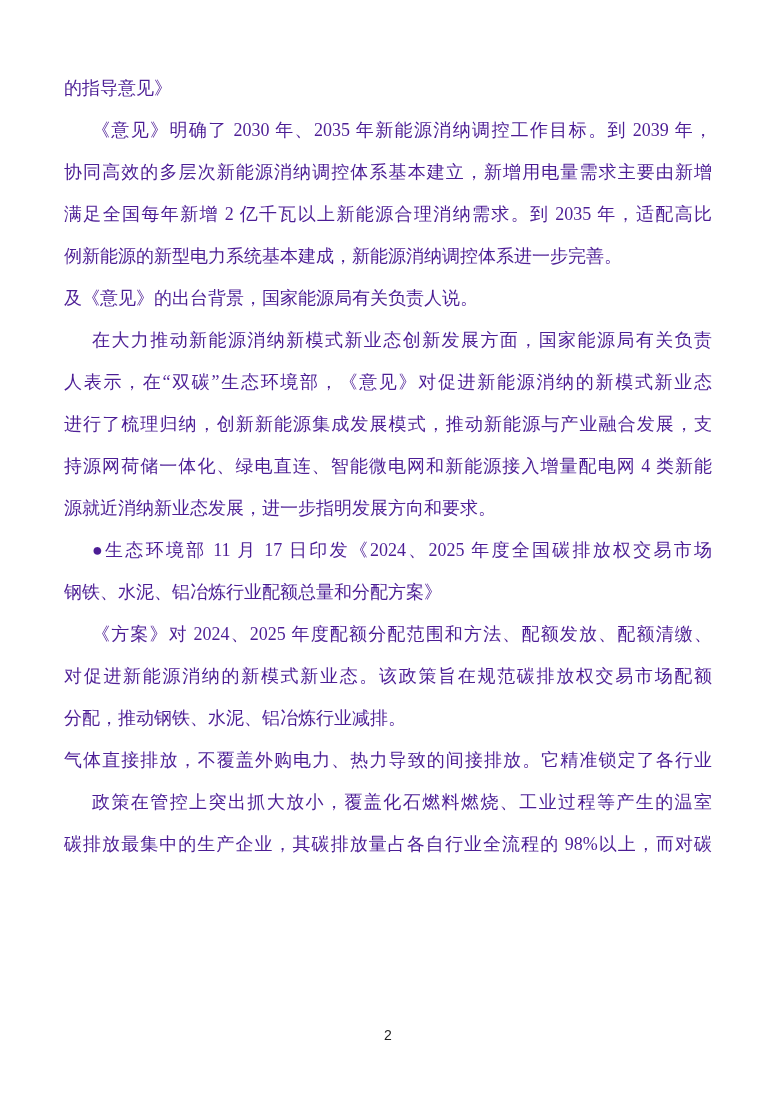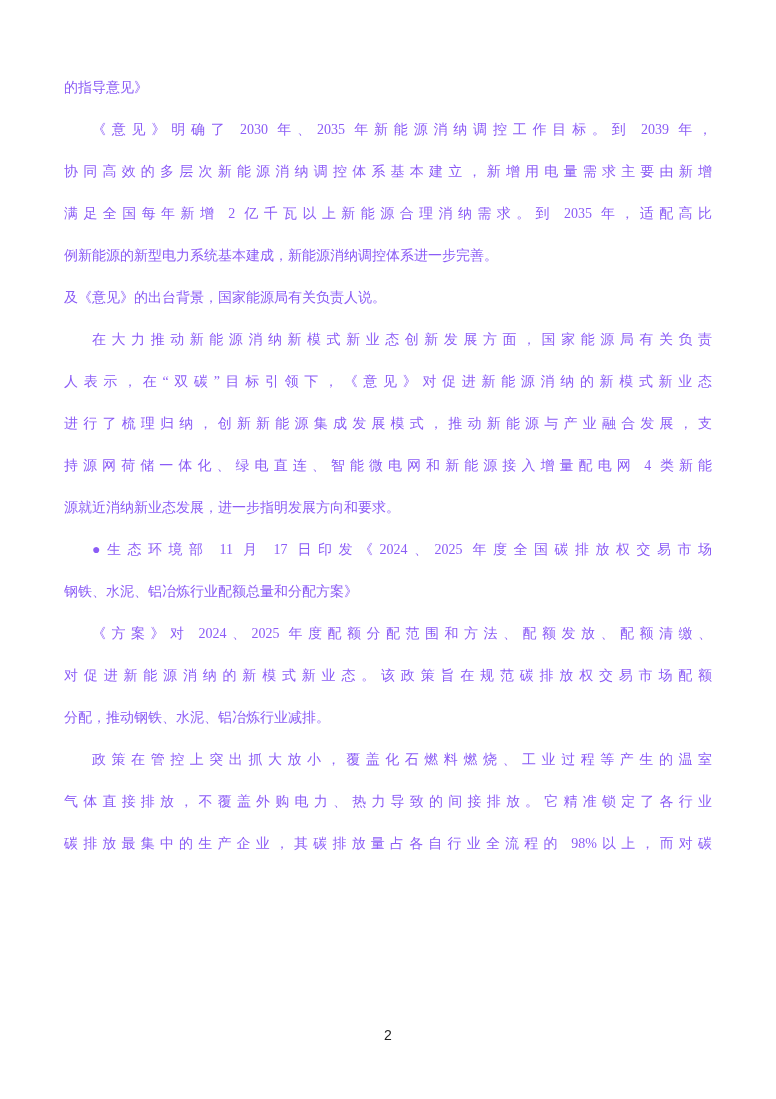--- a/index.html
+++ b/index.html
@@ -16,27 +16,27 @@
     font-family: "Liberation Serif", serif;
     color: #1f1f1f;
   }
   .body-text {
     position: absolute;
     left: 64px;
     top: 67px;
     width: 648px;
   }
   .line {
-    font-size: 14px;
+    font-size: 18px;
     line-height: 42px;
     height: 42px;
     white-space: normal;
     text-align: justify;
     text-align-last: justify;
-    color: #8b5cf6;
+    color: #4c1d95;
   }
   .line.ll {
     text-align-last: left;
   }
   .line.ind {
     text-indent: 28px;
   }
   .footer {
     position: absolute;
     left: 0;
@@ -56,30 +56,30 @@
 
 <div class="page">
   <div class="body-text">
     <div class="line ll">的指导意见》</div>
     <div class="line jl ind">《意见》明确了 2030 年、2035 年新能源消纳调控工作目标。到 2039 年，</div>
     <div class="line jl">协同高效的多层次新能源消纳调控体系基本建立，新增用电量需求主要由新增</div>
     <div class="line jl">满足全国每年新增 2 亿千瓦以上新能源合理消纳需求。到 2035 年，适配高比</div>
     <div class="line ll">例新能源的新型电力系统基本建成，新能源消纳调控体系进一步完善。</div>
     <div class="line ll">及《意见》的出台背景，国家能源局有关负责人说。</div>
     <div class="line jl ind">在大力推动新能源消纳新模式新业态创新发展方面，国家能源局有关负责</div>
-    <div class="line jl">人表示，在“双碳”目标引领下，《意见》对促进新能源消纳的新模式新业态</div>
+    <div class="line jl">人表示，在“双碳”生态环境部，《意见》对促进新能源消纳的新模式新业态</div>
     <div class="line jl">进行了梳理归纳，创新新能源集成发展模式，推动新能源与产业融合发展，支</div>
     <div class="line jl">持源网荷储一体化、绿电直连、智能微电网和新能源接入增量配电网 4 类新能</div>
     <div class="line ll">源就近消纳新业态发展，进一步指明发展方向和要求。</div>
     <div class="line jl ind">●生态环境部 11 月 17 日印发《2024、2025 年度全国碳排放权交易市场</div>
     <div class="line ll">钢铁、水泥、铝冶炼行业配额总量和分配方案》</div>
     <div class="line jl ind">《方案》对 2024、2025 年度配额分配范围和方法、配额发放、配额清缴、</div>
     <div class="line jl">对促进新能源消纳的新模式新业态。该政策旨在规范碳排放权交易市场配额</div>
     <div class="line ll">分配，推动钢铁、水泥、铝冶炼行业减排。</div>
+    <div class="line jl">气体直接排放，不覆盖外购电力、热力导致的间接排放。它精准锁定了各行业</div>
     <div class="line jl ind">政策在管控上突出抓大放小，覆盖化石燃料燃烧、工业过程等产生的温室</div>
-    <div class="line jl">气体直接排放，不覆盖外购电力、热力导致的间接排放。它精准锁定了各行业</div>
     <div class="line jl">碳排放最集中的生产企业，其碳排放量占各自行业全流程的 98%以上，而对碳</div>
   </div>
 
   <div class="footer">
     <span class="pagenum">2</span>
   </div>
 </div>
 
 </body></html>

